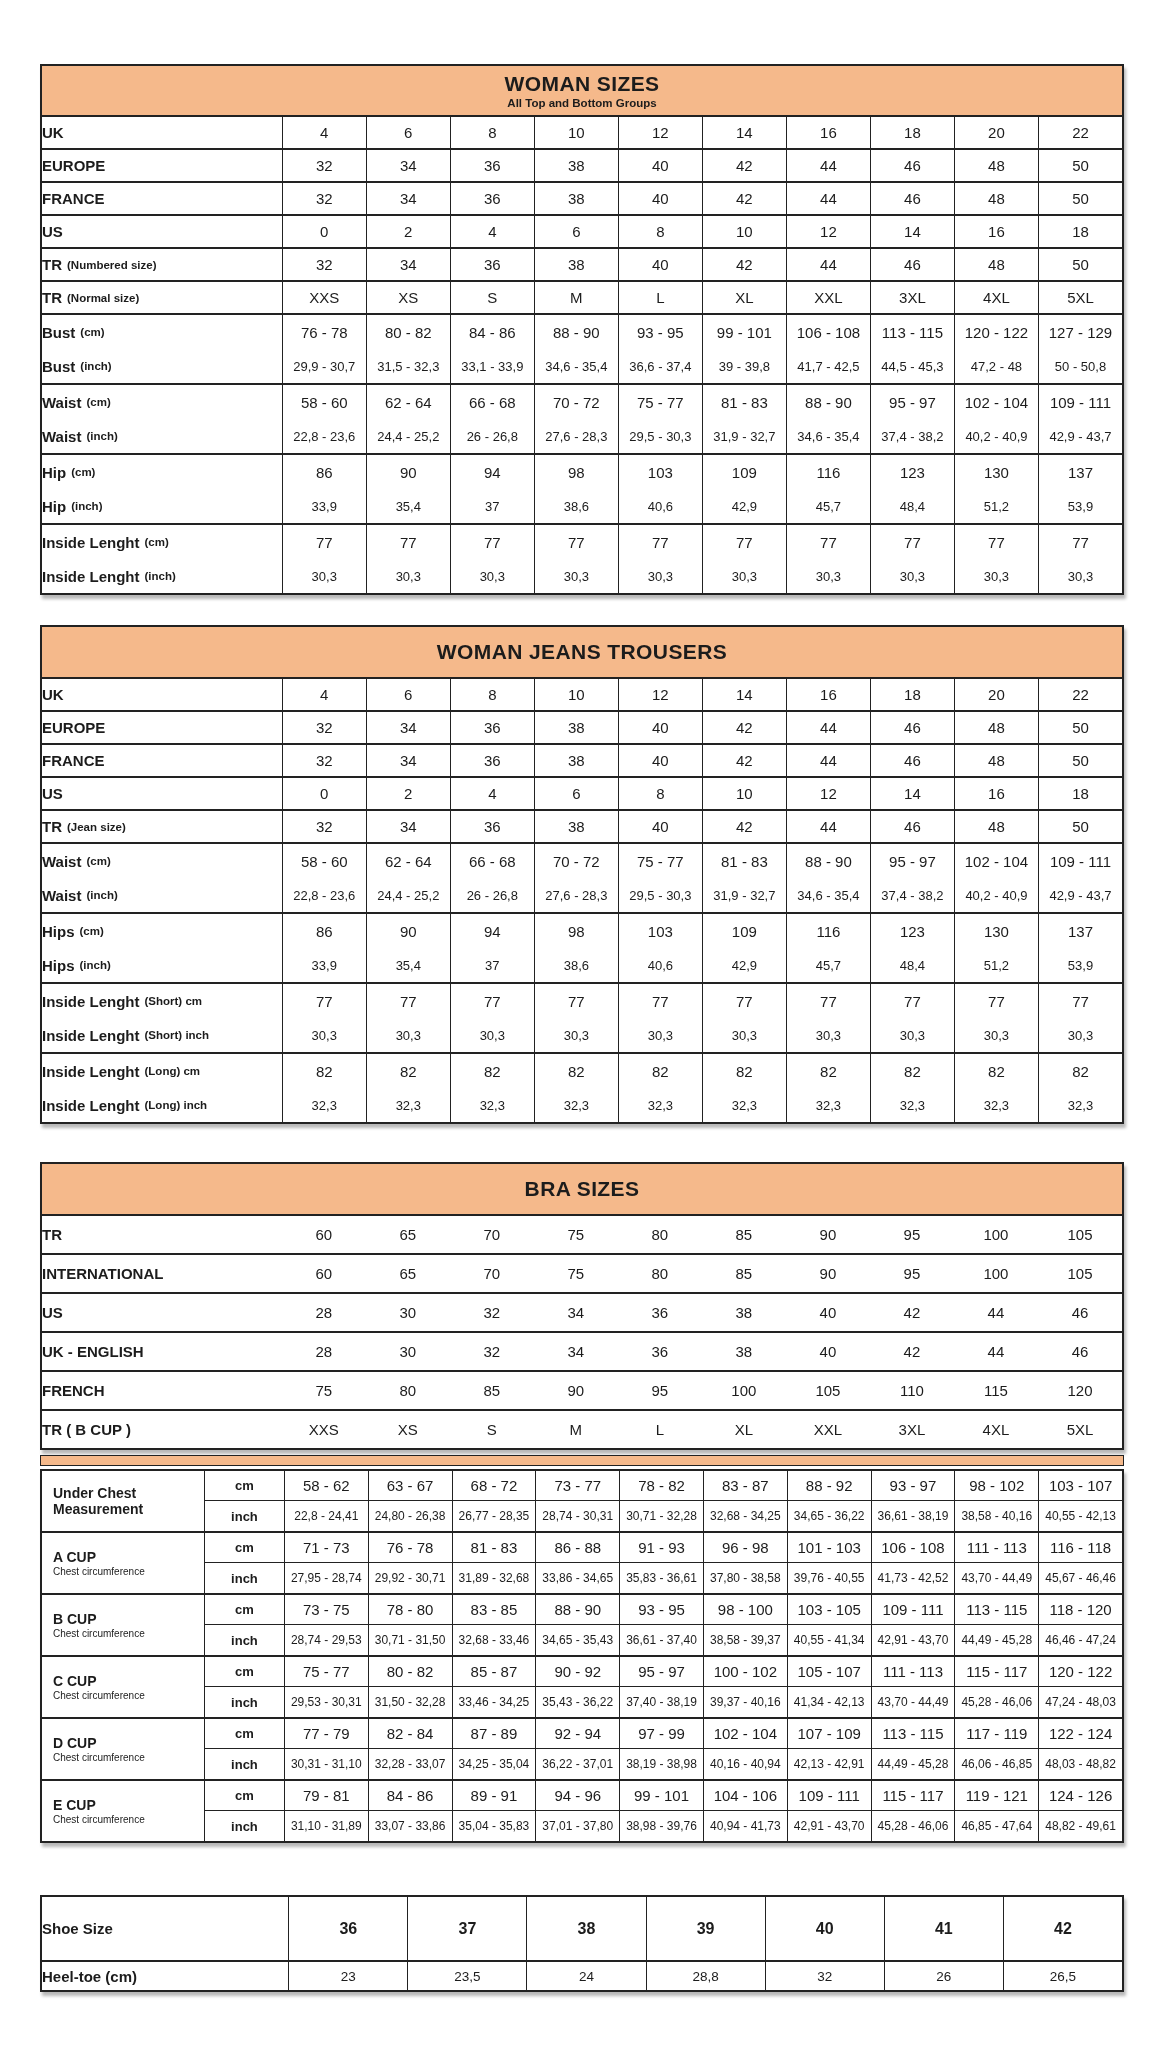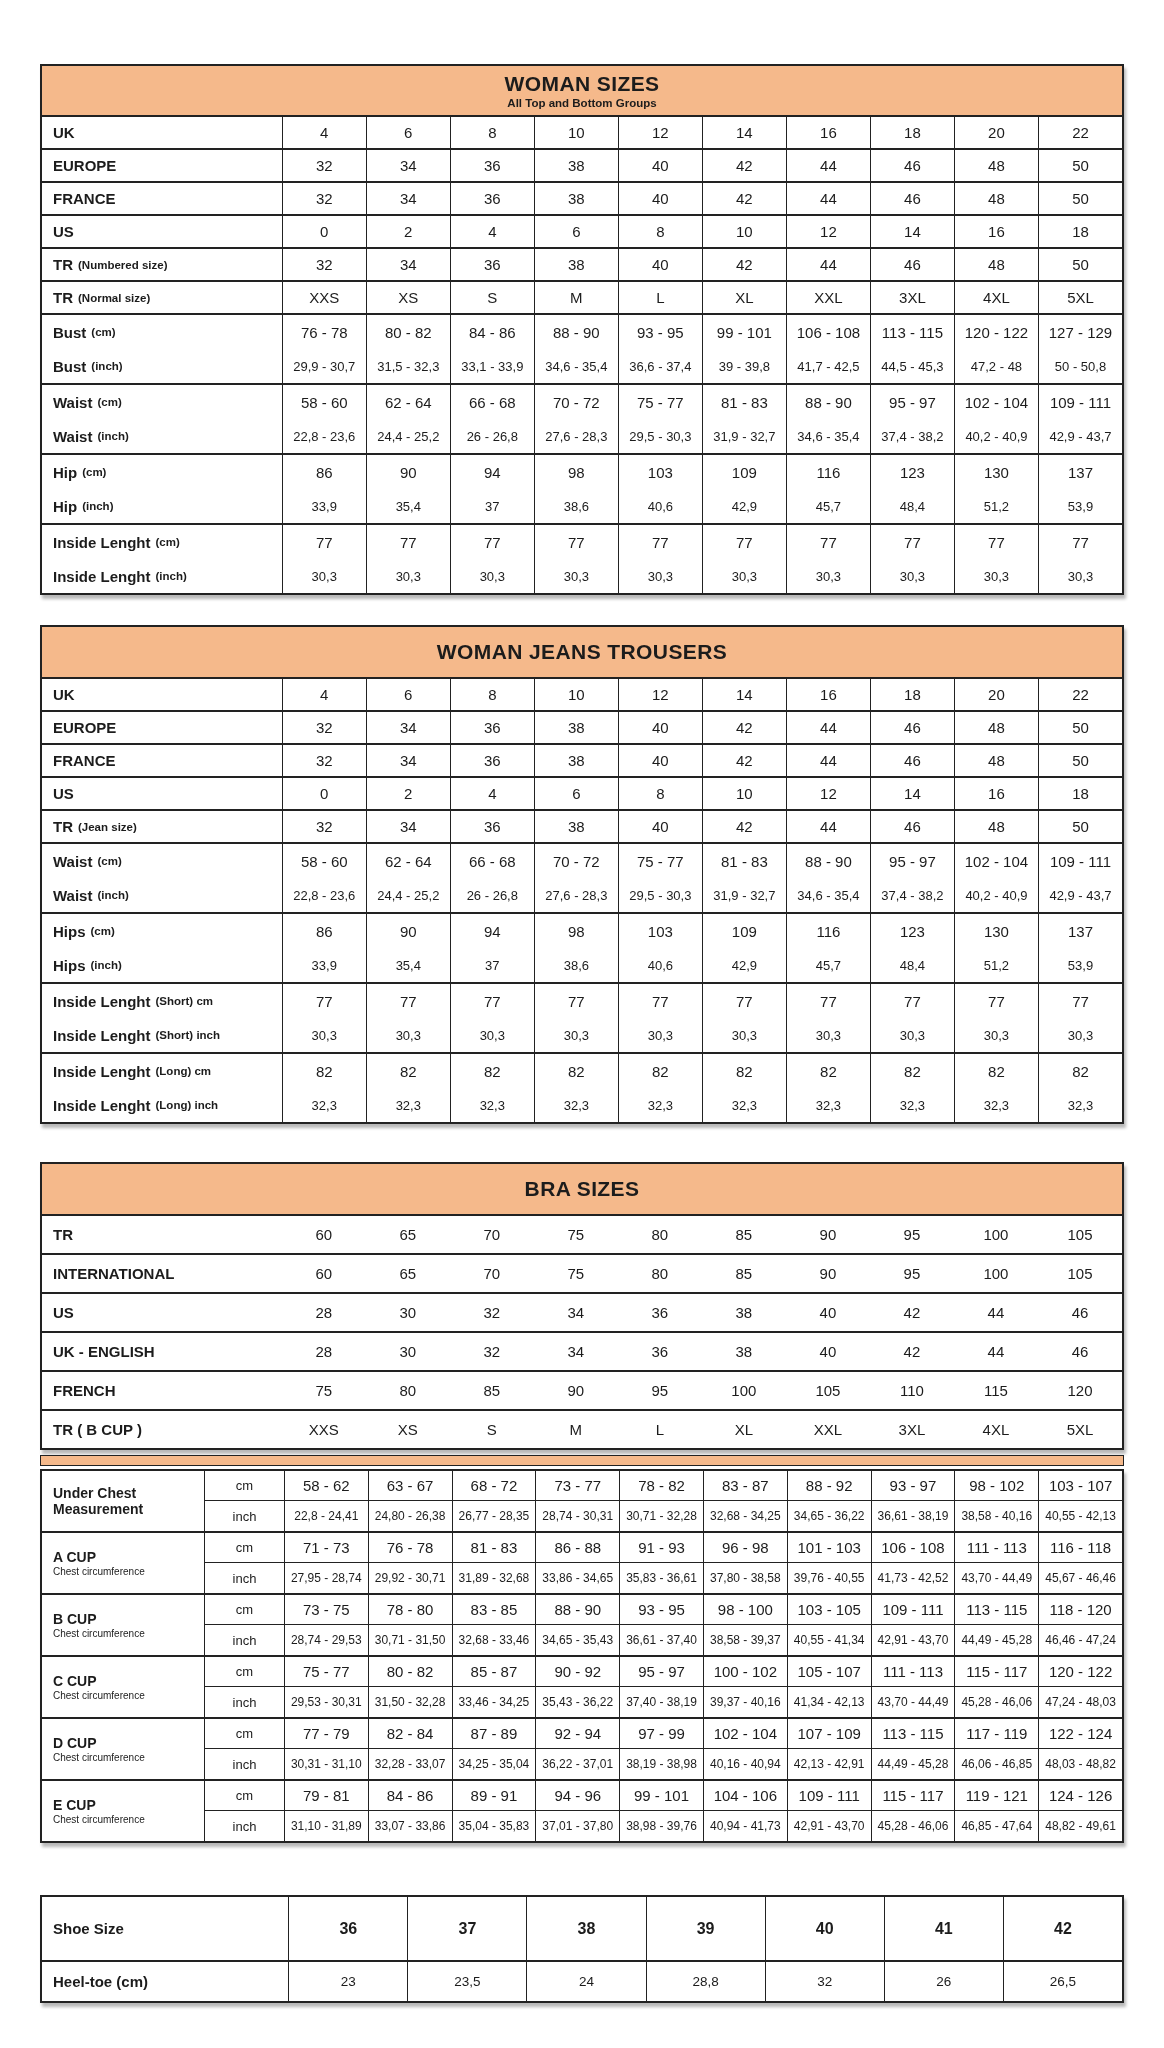--- a/index.html
+++ b/index.html
@@ -18,25 +18,25 @@
 
   .band{border-bottom:2px solid var(--line,#222)}
   .t-body .band:last-child{border-bottom:none}
 
   .row{display:grid;grid-template-columns:22.2% repeat(10,1fr);align-items:stretch}
   .t-sizes .row,.t-jeans .row{height:31px}
   .t-sizes .band.multi .row,.t-jeans .band.multi .row{height:34px}
   .t-bra .row{height:37px}
   .t-shoes .row{grid-template-columns:22.8% repeat(7,1fr)}
   .t-shoes .band:nth-child(1) .row{height:63px}
-  .t-shoes .band:nth-child(2) .row{height:39px}
+  .t-shoes .band:nth-child(2) .row{height:28px}
 
   .cell{display:flex;align-items:center;justify-content:center;
         border-left:1.5px solid var(--line,#222);font-size:15px;overflow:hidden}
-  .cell.label{border-left:none;justify-content:flex-start;padding-left:11px;
+  .cell.label{border-left:none;justify-content:flex-start;padding-left:0;
               font-weight:bold;font-size:15px;white-space:nowrap}
   .lab-note{font-size:11.5px;font-weight:bold;margin-left:5px}
   .band.multi .row:nth-child(2) .cell.val{font-size:13px}
   .t-bra .cell{border-left:none}
   .t-shoes .band:nth-child(1) .cell.val{font-weight:bold;font-size:16px}
   .t-shoes .band:nth-child(2) .cell.val{font-size:13.5px}
 
   .strip{width:1084px;margin-left:40px;height:11px;background:var(--accent,#f5b98b);
          border:1.5px solid var(--line,#222);margin-top:5px;margin-bottom:3px}
 
@@ -44,21 +44,21 @@
   .t-cups{margin-top:0}
   .cup-band{display:grid;grid-template-columns:15% 7.4% repeat(10,1fr);
             grid-template-rows:30px 30px;border-bottom:2px solid var(--line,#222)}
   .t-cups .cup-band:last-child{border-bottom:none}
   .cup-line{display:contents}
   .cup-label{grid-column:1;grid-row:1/3;display:flex;flex-direction:column;
              justify-content:center;padding-left:11px}
   .cup-label-main{font-weight:bold;font-size:14px;line-height:1.15}
   .cup-label-sub{font-size:10px;margin-top:1px}
   .cup-band .cell{border-left:1.5px solid var(--line,#222)}
-  .cup-band .cell.unit{font-weight:normal;font-size:13px}
+  .cup-band .cell.unit{font-weight:bold;font-size:13px}
   .cup-line.cm>.cell{border-bottom:1.2px solid var(--line,#222)}
   .cup-line.cm>.cell.val{font-size:15px}
   .cup-line.inch>.cell.val{font-size:12px}
 
   
   .t-sizes{margin-top:64px}
   .t-jeans{margin-top:30px}
   .t-bra{margin-top:38px}
   .t-shoes{margin-top:52px}
 </style>

